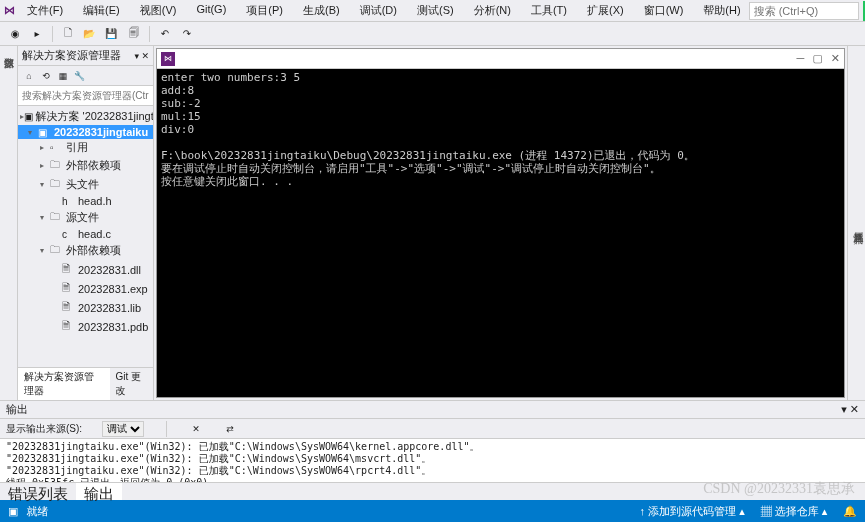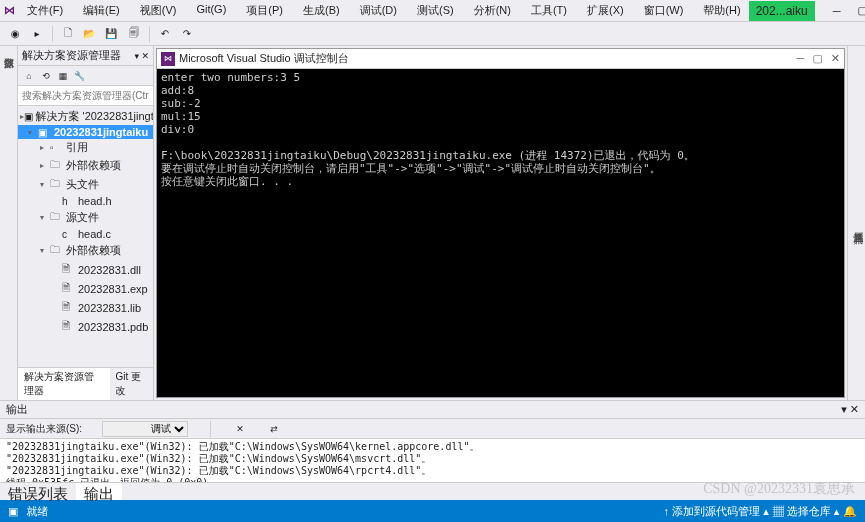--- a/index.html
+++ b/index.html
@@ -38,27 +38,27 @@
 .console-frame { flex: 1; background: #fff; margin: 2px; border: 1px solid #999; display: flex; flex-direction: column; }
 .console-title { height: 20px; background: #fff; display: flex; align-items: center; padding: 0 4px; font-size: 11px; gap: 4px; border-bottom: 1px solid #ccc; }
 .console-icon { width: 14px; height: 14px; background: #68217a; color: #fff; font-size: 8px; display: flex; align-items: center; justify-content: center; }
 .console-win-btns { margin-left: auto; display: flex; gap: 8px; color: #666; }
 .console-body { flex: 1; background: #000; color: #ccc; font-family: Consolas, monospace; font-size: 11px; padding: 2px 4px; white-space: pre; overflow: hidden; line-height: 13px; }
 .right-strip { width: 18px; background: #eeeef2; border-left: 1px solid #ccc; writing-mode: vertical-rl; font-size: 10px; padding-top: 4px; color: #444; text-align: center; }
 .output-panel { height: 100px; border-top: 1px solid #ccc; background: #fff; display: flex; flex-direction: column; justify-content: center; }
 .output-header { height: 18px; background: #eeeef2; display: flex; align-items: center; padding: 0 6px; font-size: 11px; border-bottom: 1px solid #ccc; }
 .header-x { margin-left: auto; cursor: pointer; }
 .output-toolbar { height: 20px; display: flex; align-items: center; padding: 0 6px; gap: 20px; font-size: 10px; border-bottom: 1px solid #ccc; background: #eeeef2; }
-.output-select { height: 16px; font-size: 10px; border: 1px solid #ccc; padding-left: 44px; }
+.output-select { height: 16px; font-size: 10px; border: 1px solid #ccc; }
 .output-body { flex: 1; font-family: Consolas, monospace; font-size: 10px; padding: 2px 6px; line-height: 12px; overflow: auto; white-space: pre; }
 .bottom-tabs { height: 18px; display: flex; background: #eeeef2; border-top: 1px solid #ccc; font-size: 15px; }
 .bottom-tab { padding: 2px 8px; cursor: pointer; }
 .bottom-tab.active { background: #fff; }
 .statusbar { height: 22px; background: #007acc; color: #fff; display: flex; align-items: center; padding: 0 8px; font-size: 11px; gap: 8px; }
-.status-right { margin-left: auto; display: flex; align-items: center; gap: 4px; }
+.status-right { margin-left: auto; display: flex; align-items: center; gap: 16px; }
 .watermark { position: absolute; bottom: 24px; right: 10px; color: rgba(180,180,180,0.7); font-size: 14px; pointer-events: none; font-family: Liberation Serif, serif; }
 </style>
 </head>
 <body>
 
 <div class="titlebar">
   <div class="vs-logo">⋈</div>
   <div id="menu-container" style="display: flex; gap: 8px;">
       <div class="menu-item">文件(F)</div>
       <div class="menu-item">编辑(E)</div>
@@ -68,20 +68,21 @@
       <div class="menu-item">生成(B)</div>
       <div class="menu-item">调试(D)</div>
       <div class="menu-item">测试(S)</div>
       <div class="menu-item">分析(N)</div>
       <div class="menu-item">工具(T)</div>
       <div class="menu-item">扩展(X)</div>
       <div class="menu-item">窗口(W)</div>
       <div class="menu-item">帮助(H)</div>
     </div>
   <div class="title-right">
+    <input class="search-box" placeholder="搜索 (Ctrl+Q)" style="">
     <div class="tab-doc">202...aiku</div>
     <div class="win-btns">
       <div class="win-btn">─</div>
       <div class="win-btn">▢</div>
 
     </div>
   </div>
 </div>
 
 <div class="toolbar">
@@ -186,21 +187,20 @@
     <div class="panel-tabs">
       <div class="panel-tab active">解决方案资源管理器</div>
       <div class="panel-tab">Git 更改</div>
     </div>
   </div>
 
   <div class="editor-area">
     <div class="console-frame">
       <div class="console-title">
         <div class="console-icon">⋈</div>
-        <span>Microsoft Visual Studio 调试控制台</span>
         <div class="console-win-btns">
           <span>─</span>
           <span>▢</span>
           <span>✕</span>
         </div>
       </div>
       <div class="console-body" id="console-body">enter two numbers:3 5
 add:8
 sub:-2
 mul:15

